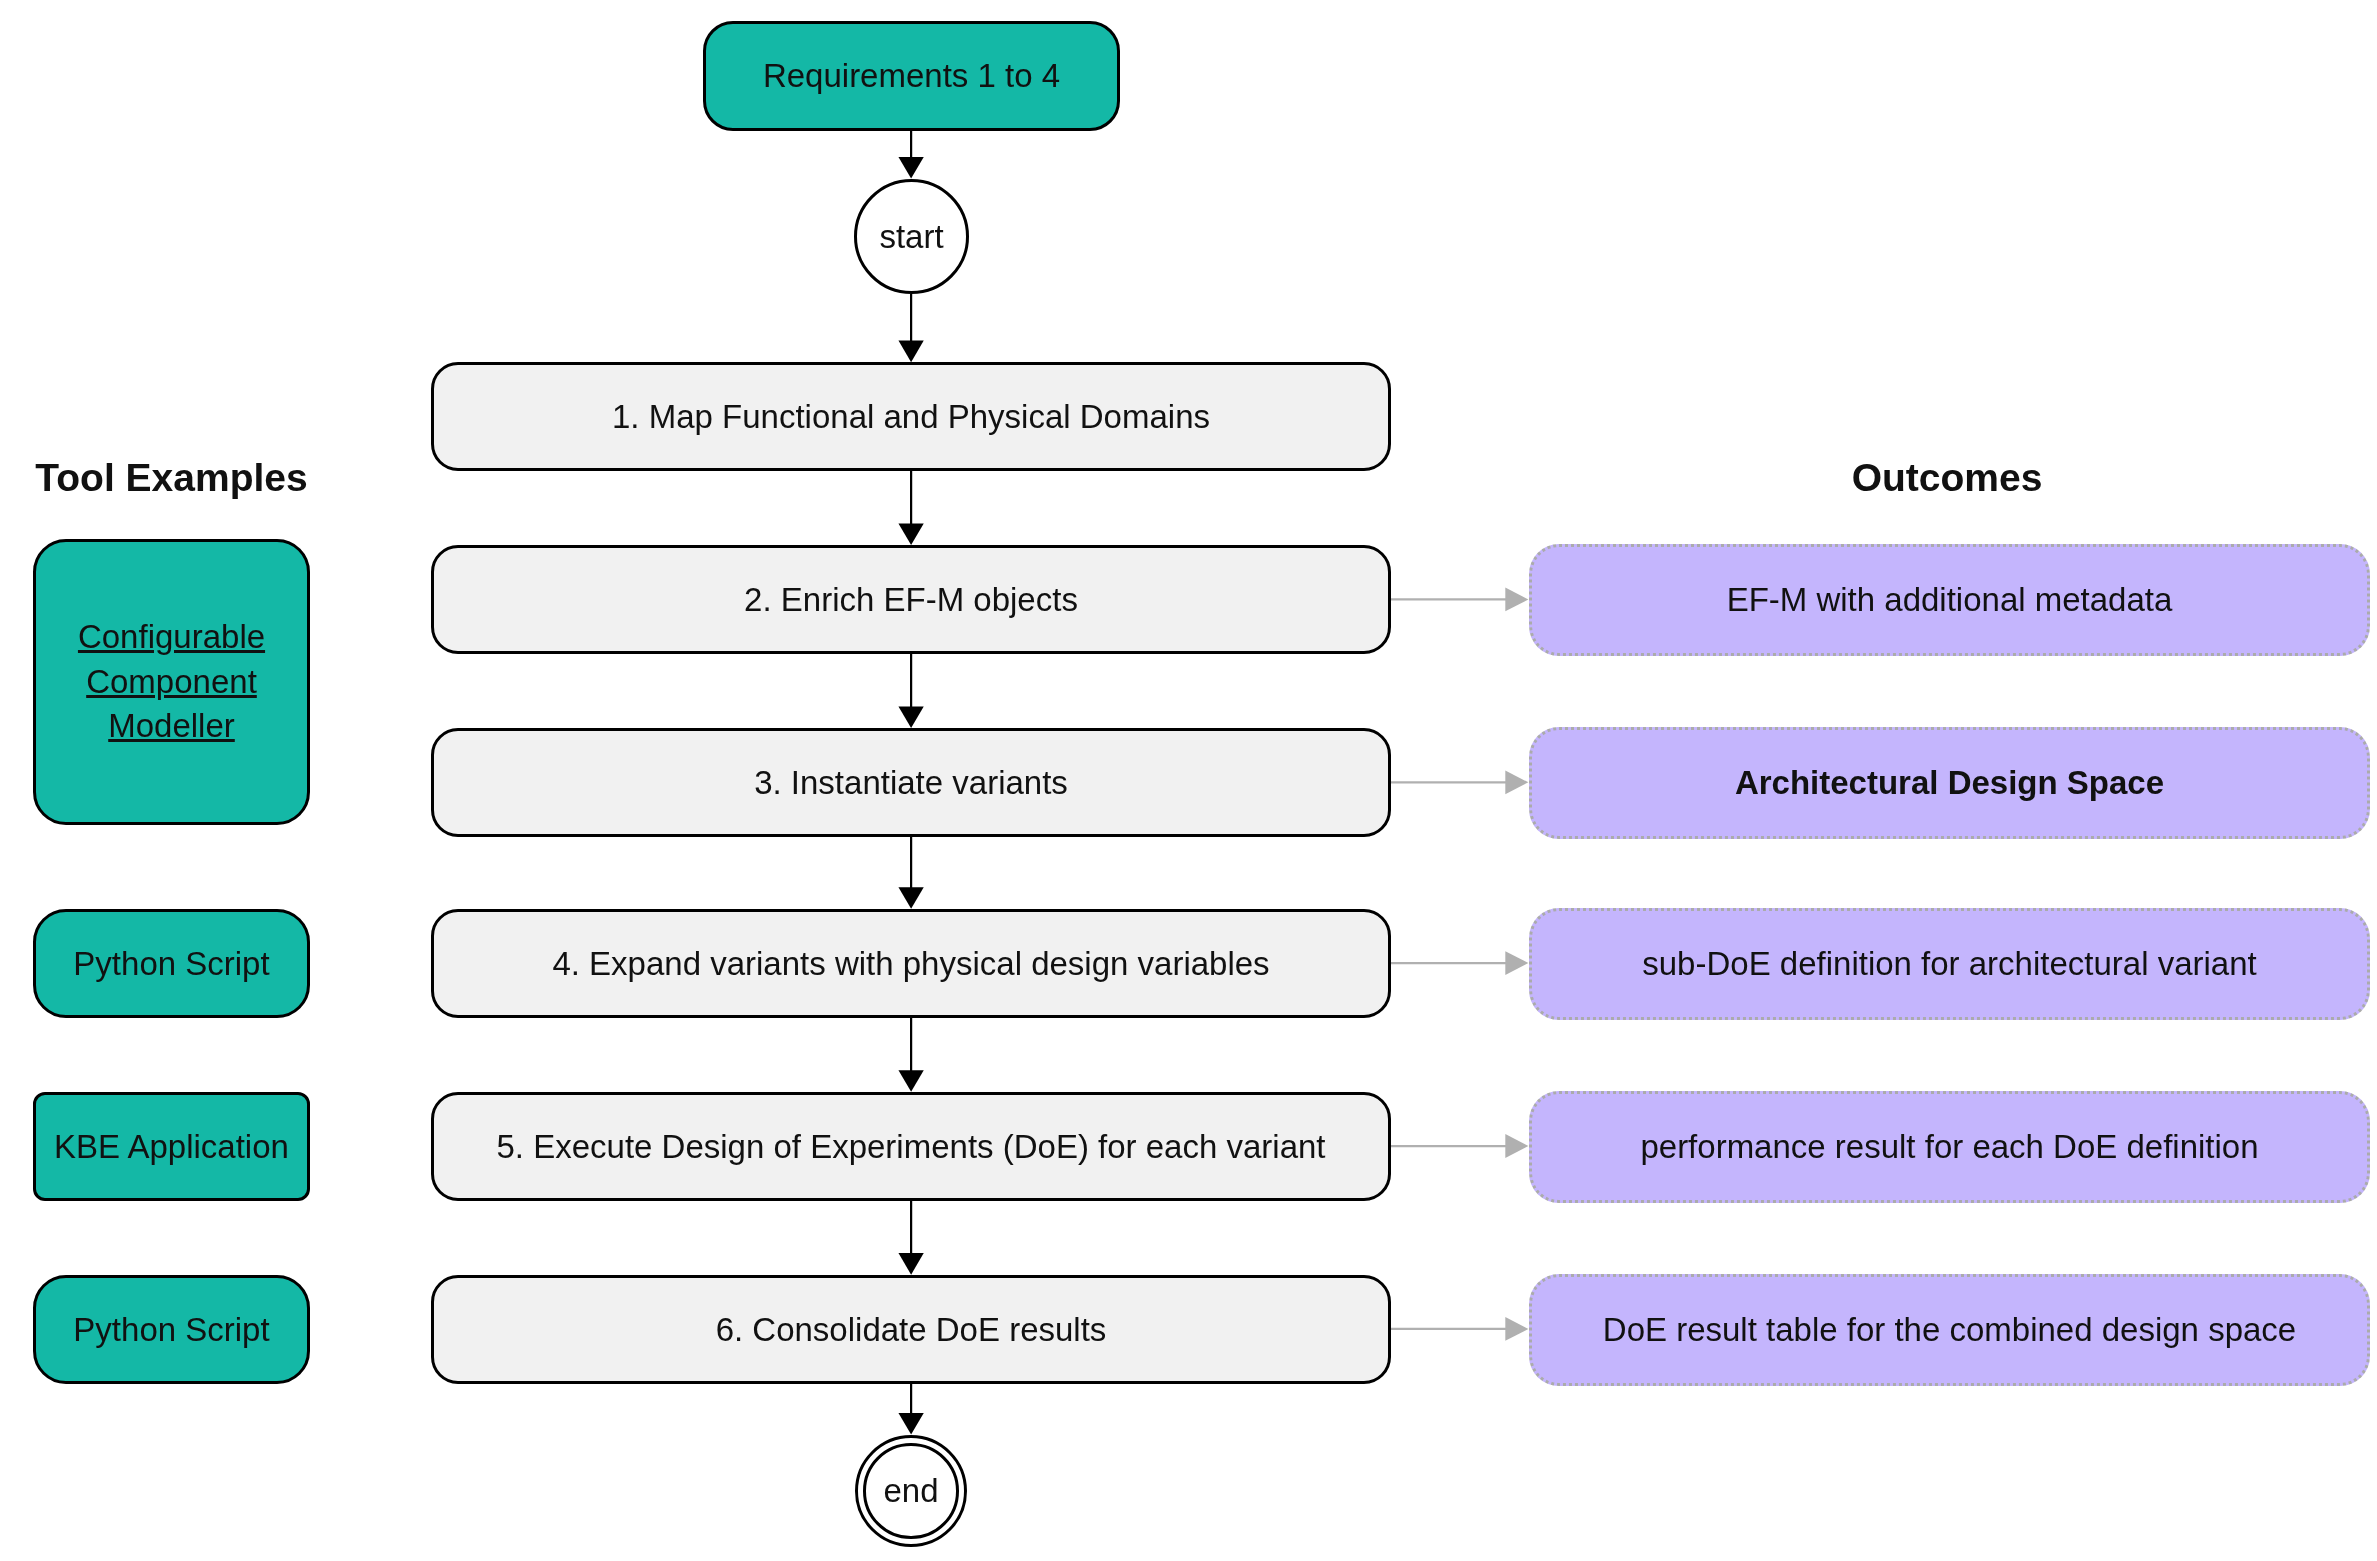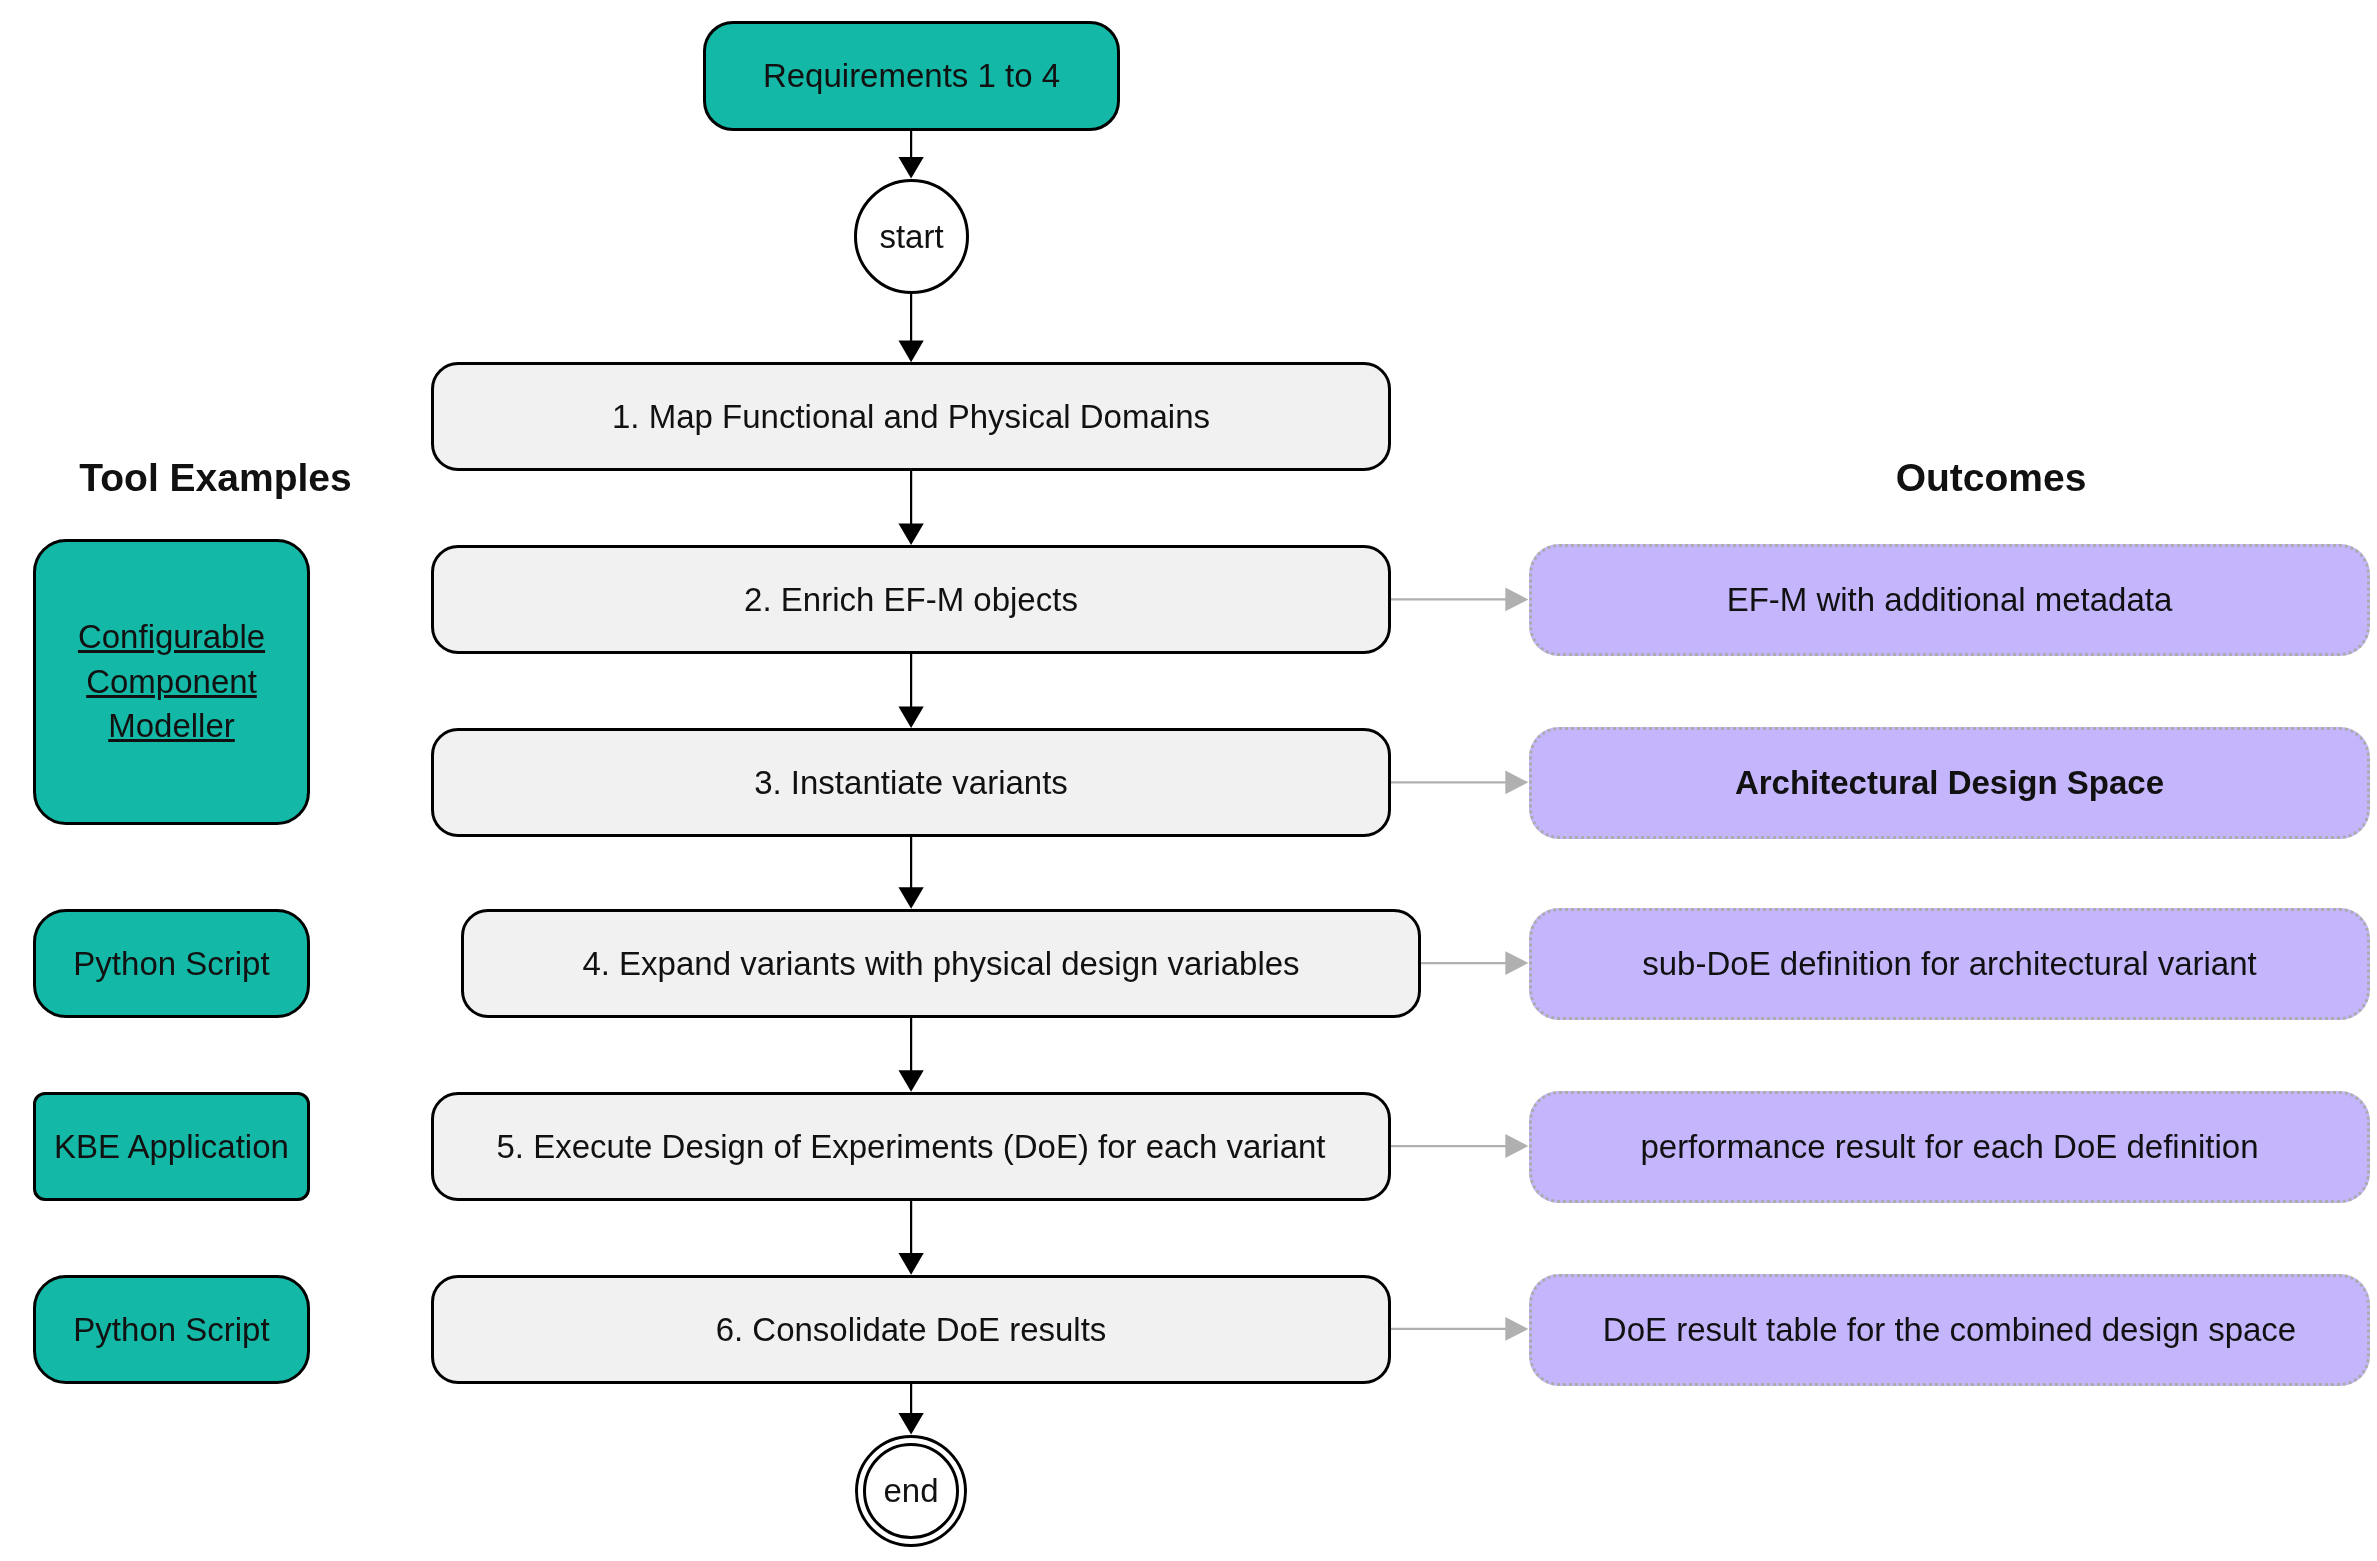--- a/index.html
+++ b/index.html
@@ -36,21 +36,21 @@
     background:#ffffff;border:3.7px solid var(--border);
     border-radius:50%;font-size:33px;
   }
   .end-inner{
     position:absolute;left:5.2px;top:5.2px;right:5.2px;bottom:5.2px;
     border:3.7px solid var(--border);border-radius:50%;
     display:flex;align-items:center;justify-content:center;box-sizing:border-box;
   }
   .heading{
     position:absolute;z-index:1;font-weight:bold;font-size:39px;
-    text-align:center;line-height:1.1;margin-left:44px;
+    text-align:center;line-height:1.1;
   }
   .flow-line{stroke:#000000;stroke-width:3;}
   .flow-head{fill:#000000;stroke:none;}
   .gray-line{stroke:var(--connector-gray);stroke-width:3;}
   .gray-head{fill:var(--connector-gray);stroke:none;}
 </style>
 </head>
 <body>
 
 <div class="canvas">
@@ -114,21 +114,21 @@
   <div class="heading" style="left:30px;top:457px;width:283px;">Tool Examples</div>
   <div class="heading" style="left:1798px;top:457px;width:298px;">Outcomes</div>
 
   <div class="node plain" style="left:703px;top:21px;width:417px;height:110px;border-radius:30px;">Requirements 1 to 4</div>
 
   <div class="node circle" style="left:854px;top:179px;width:115px;height:115px;">start</div>
 
   <div class="node step" style="left:431px;top:362px;width:960px;height:109px;">1. Map Functional and Physical Domains</div>
   <div class="node step" style="left:431px;top:545px;width:960px;height:109px;">2. Enrich EF-M objects</div>
   <div class="node step" style="left:431px;top:728px;width:960px;height:109px;">3. Instantiate variants</div>
-  <div class="node step" style="left:431px;top:909px;width:960px;height:109px;margin-left:30px;">4. Expand variants with physical design variables</div>
+  <div class="node step" style="left:431px;top:909px;width:960px;height:109px;">4. Expand variants with physical design variables</div>
   <div class="node step" style="left:431px;top:1092px;width:960px;height:109px;">5. Execute Design of Experiments (DoE) for each variant</div>
   <div class="node step" style="left:431px;top:1275px;width:960px;height:109px;">6. Consolidate DoE results</div>
 
   <div class="node circle" style="left:855px;top:1435px;width:112px;height:112px;">
     <div class="end-inner">end</div>
   </div>
 
   <div class="node plain multiline" style="left:33px;top:539px;width:277px;height:286px;border-radius:33px;text-decoration:underline;">Configurable Component Modeller</div>
   <div class="node plain" style="left:33px;top:909px;width:277px;height:109px;border-radius:33px;">Python Script</div>
   <div class="node plain" style="left:33px;top:1092px;width:277px;height:109px;border-radius:12px;">KBE Application</div>

